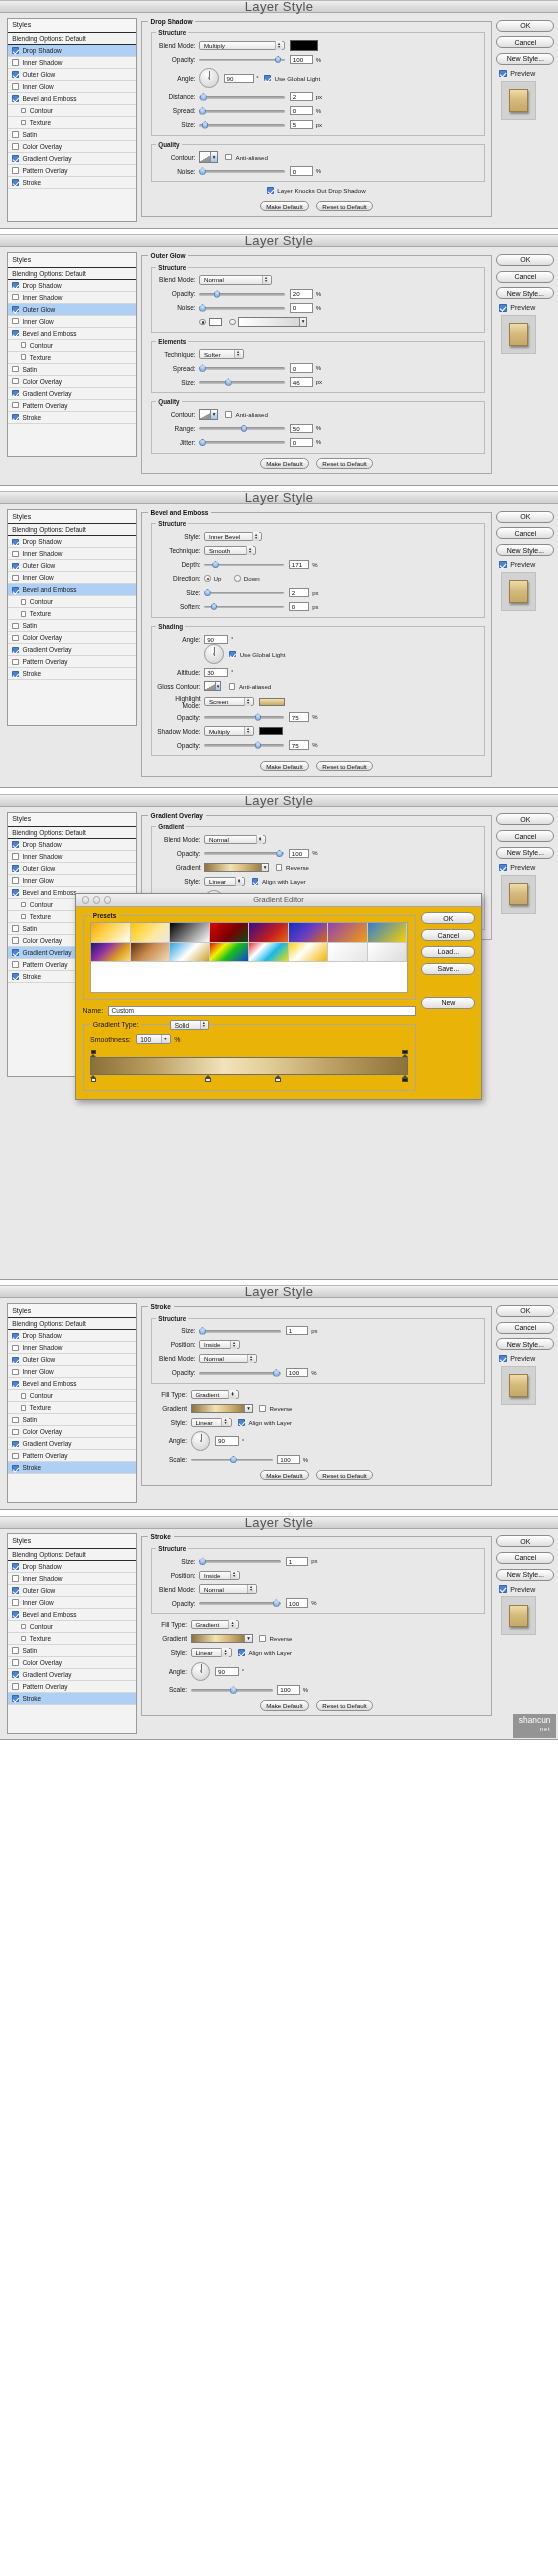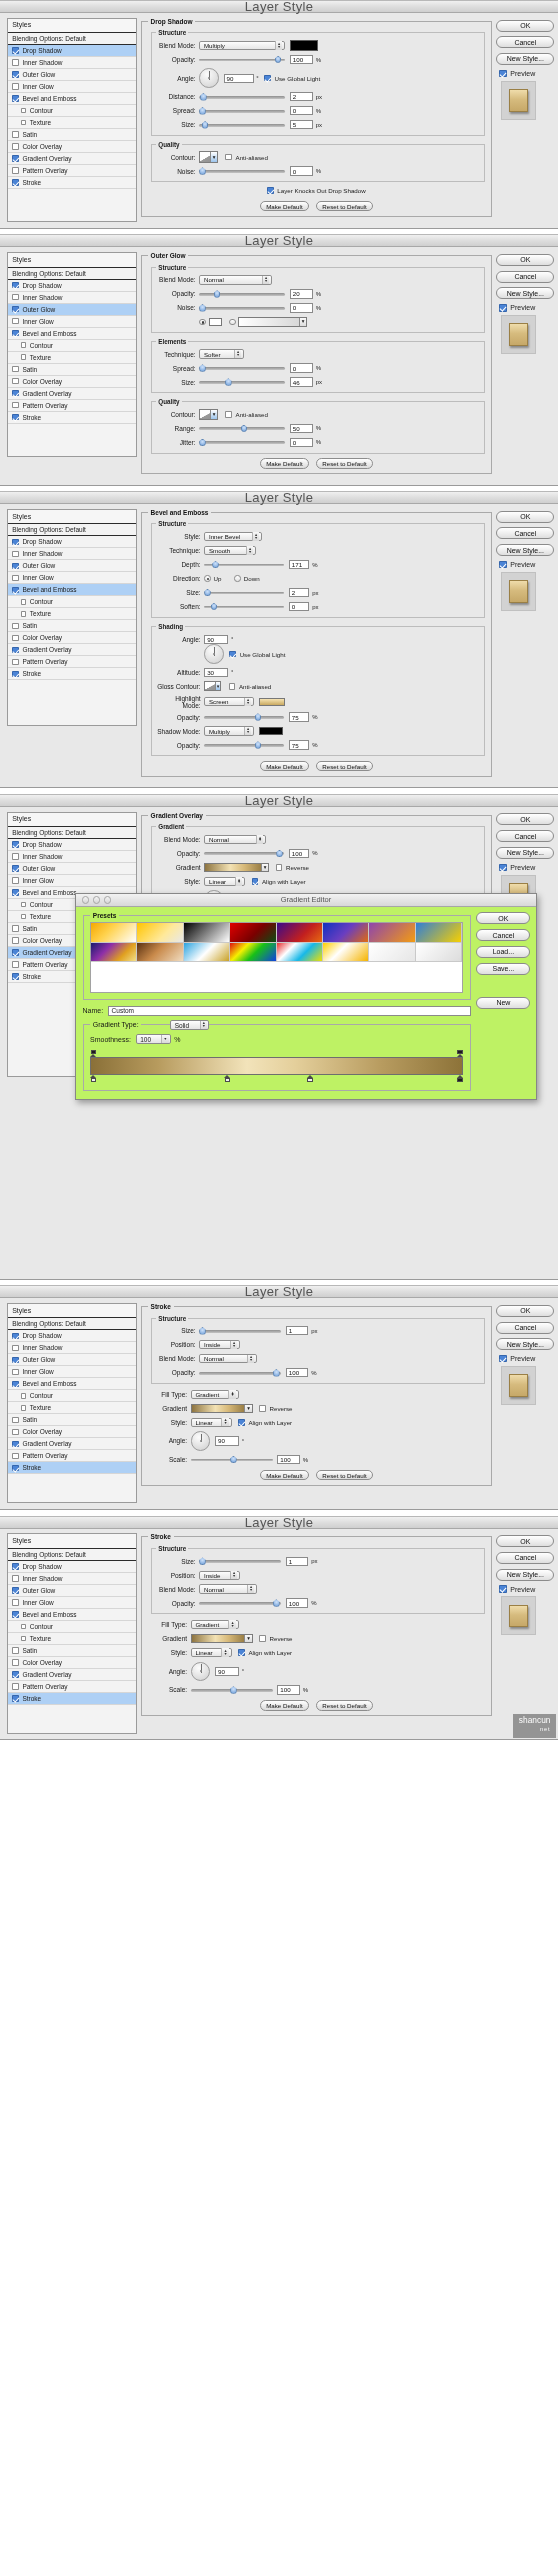--- a/index.html
+++ b/index.html
@@ -220,22 +220,22 @@
   }
   .thumbgold{
     width:18.6px;height:22.4px;
     background: linear-gradient(to bottom,#efdcab,#d6bb7e 45%,#c6a868);
     border:0.9px solid #9a7f45;
     box-shadow: 0.9px 1.9px 1.9px rgba(0,0,0,.35);
   }
 
   
   .grad-editor{
-    position:absolute; left:75px; top:0; width:462px;
-    background:#bef264;
+    position:absolute; left:75px; top:0; width:407px;
+    background:#eab308;
     border:0.9px solid #878787;
     box-shadow: 1.9px 2.8px 6.5px rgba(0,0,0,.35);
   }
   .ge-title{
     height:13px;
     background:linear-gradient(to bottom,#f2f2f2,#d8d8d8);
     border-bottom:0.9px solid #a6a6a6;
     display:flex;align-items:center;position:relative;
   }
   .ge-title .dots{display:flex;gap:3.7px;margin-left:5.6px;}

